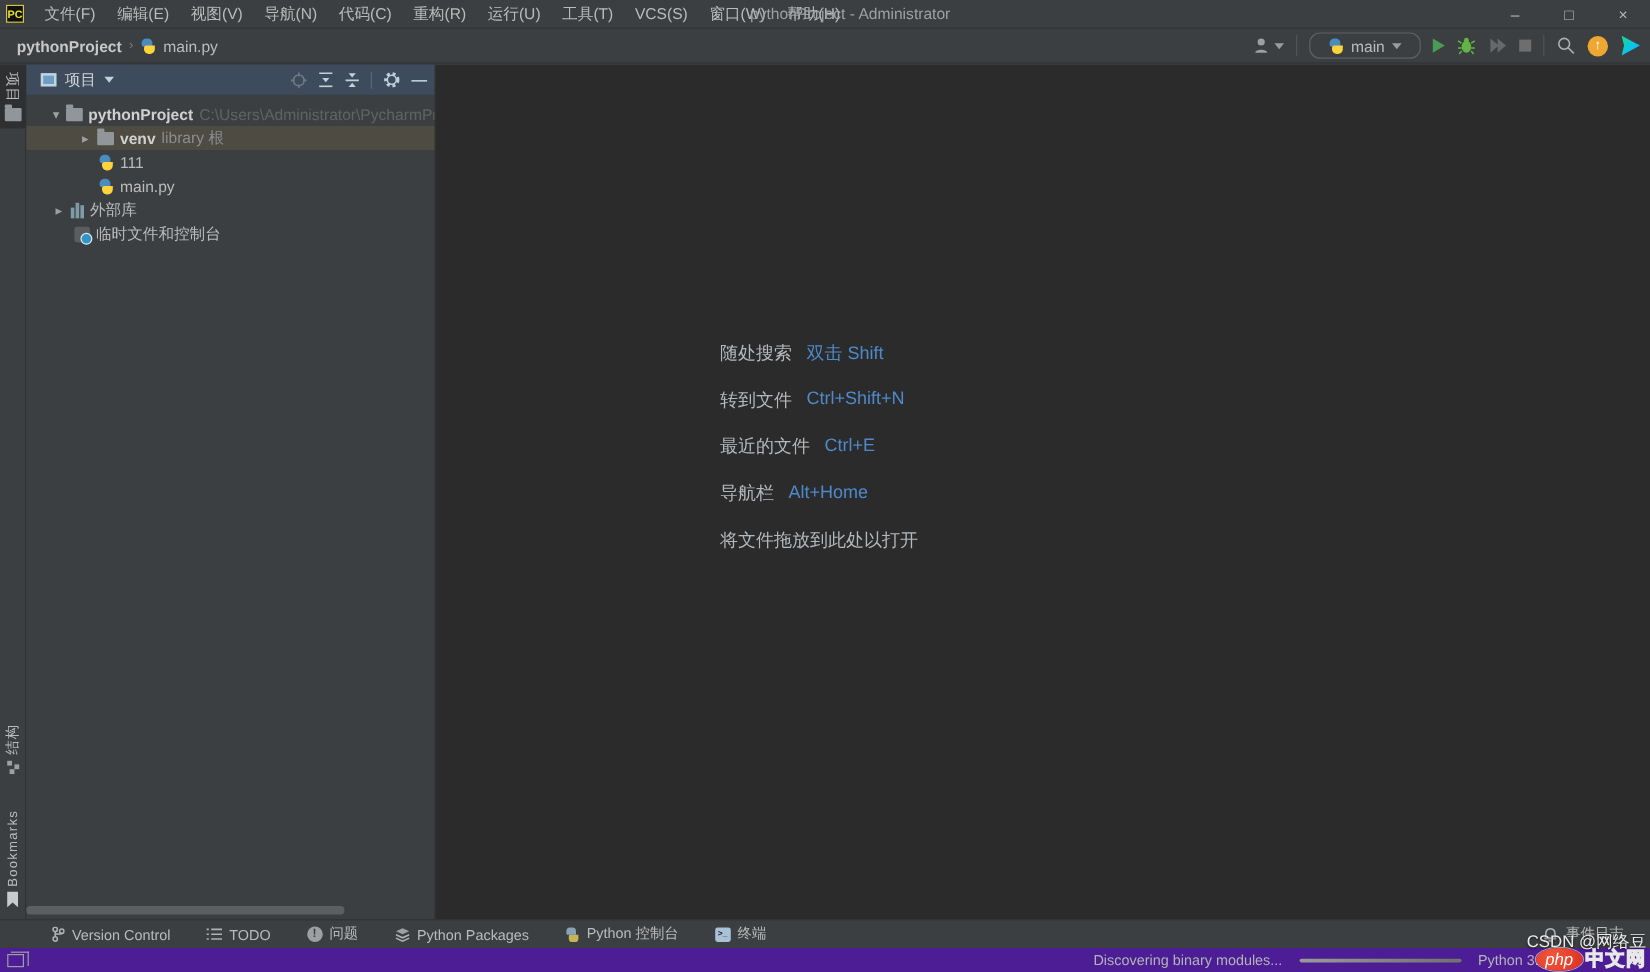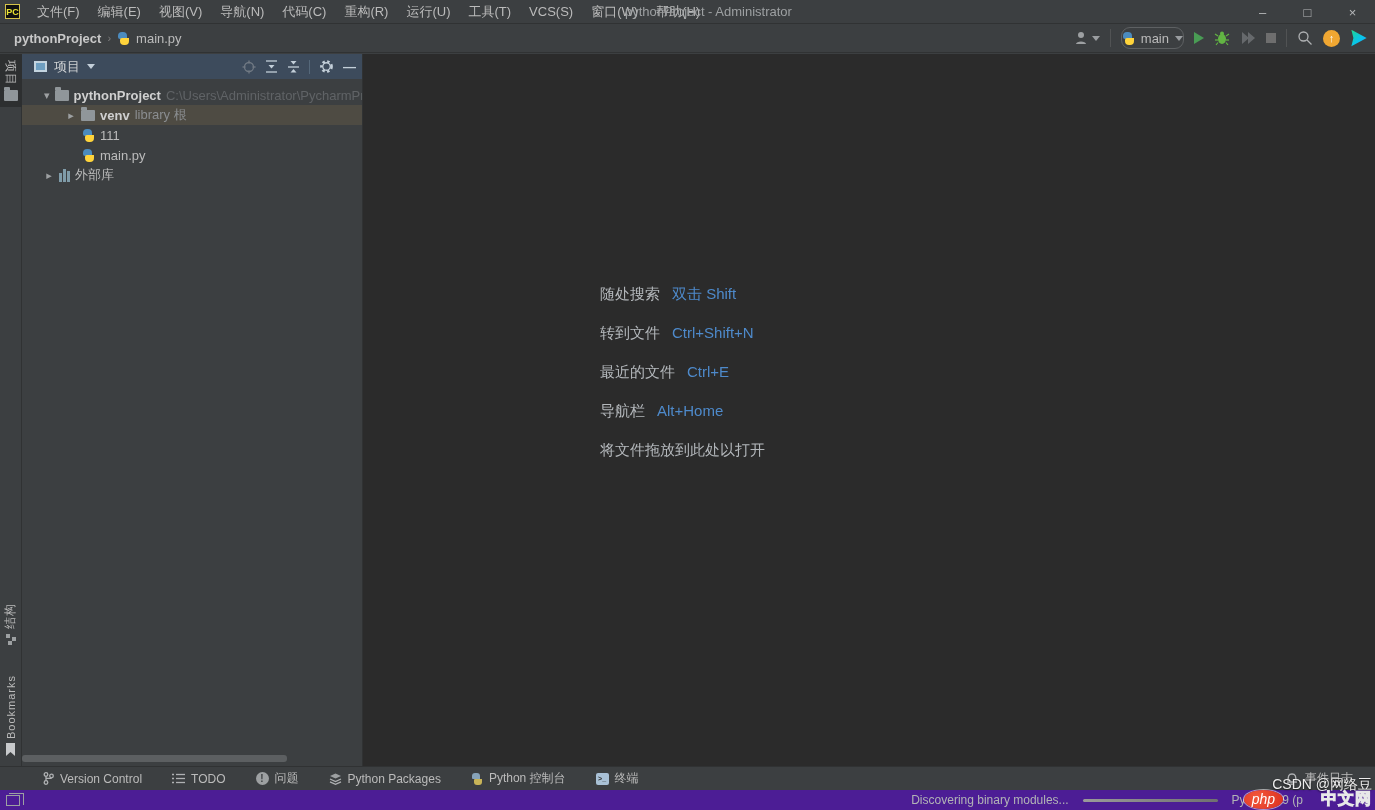--- a/index.html
+++ b/index.html
@@ -21,21 +21,21 @@
 
   
   .toolbar { height:29px; background:#3c3f41; border-bottom:1px solid #303233; display:flex; align-items:center; position:relative; }
   .breadcrumb { display:flex; align-items:center; padding-left:14px; gap:6px; }
   .bc-project { font-weight:bold; color:#c8c8c8; }
   .bc-sep { color:#7d7d7d; font-size:11px; }
   .bc-file { color:#bbbbbb; }
   .toolbar-right { position:absolute; right:8px; display:flex; align-items:center; gap:10px; }
   .tb-sep { width:1px; height:18px; background:#515354; }
   .users-wrap { display:flex; align-items:center; gap:2px; }
-  .run-pill { display:flex; align-items:center; gap:6px; border:1px solid #5e6163; border-radius:9px; padding:2px 0; height:22px; }
+  .run-pill { display:flex; align-items:center; gap:6px; border:1px solid #5e6163; border-radius:9px; padding:2px 15px; height:22px; }
   .chev { width:0; height:0; border-left:4px solid transparent; border-right:4px solid transparent; border-top:5px solid #9a9da0; }
   .play { width:0; height:0; border-top:6px solid transparent; border-bottom:6px solid transparent; border-left:10px solid #499c54; }
   .stop-sq { width:10px; height:10px; background:#6e6e6e; }
   .upd-circle { width:17px; height:17px; border-radius:50%; background:#f0a732; color:#fff; font-size:11px; font-weight:bold;
                 display:flex; align-items:center; justify-content:center; }
   .plugin-tri { width:17px; height:17px; background:linear-gradient(135deg,#21d789 0%,#07c3f2 60%,#3e8fe0 100%);
                 clip-path:polygon(8% 2%, 98% 50%, 8% 98%, 20% 50%); }
 
   
   .main { position:absolute; top:54px; bottom:44px; left:0; right:0; display:flex; }
@@ -101,21 +101,21 @@
   .sb-right { position:absolute; right:72px; display:flex; align-items:center; gap:14px; }
   .progress-track { width:135px; height:3px; border-radius:2px; background:linear-gradient(90deg,#9a9a9a,#707070); }
 
   
   .watermark { position:absolute; right:3px; bottom:0; z-index:60; text-align:right; }
   .csdn-line { font-size:14px; color:#ececec; text-shadow:0 1px 2px rgba(0,0,0,.7); }
   .php-row { display:flex; align-items:center; justify-content:flex-end; margin-top:-5px; }
   .php-pill { background:radial-gradient(circle at 35% 35%, #f2563a, #dc2f1f); border-radius:50%; padding:1px 8px 2px;
               color:#fff; font-style:italic; font-weight:normal; font-size:14px; box-shadow:0 0 0 1px rgba(255,255,255,.55); }
   .php-suffix { font-size:16px; font-weight:bold; margin-left:2px; color:rgba(70,74,77,.25);
-                -webkit-text-stroke:1px #e8e8e8; letter-spacing:1px;padding-left:36px; }
+                -webkit-text-stroke:1px #e8e8e8; letter-spacing:1px; }
 </style>
 </head>
 <body>
 
 <div class="titlebar">
   <div class="pc-logo">PC</div>
   <div class="menu-item">文件(F)</div>
   <div class="menu-item">编辑(E)</div>
   <div class="menu-item">视图(V)</div>
   <div class="menu-item">导航(N)</div>
@@ -273,20 +273,24 @@
       </div>
       <div class="tree-row" style="padding-left:22px">
         <span class="expander">▸</span>
         <span class="lib-ic">
           <i style="height:9px"></i>
             <i style="height:13px"></i>
             <i style="height:11px"></i>
         </span>
         <span>外部库</span>
       </div>
+      <div class="tree-row" style="padding-left:40px">
+        <span class="scratch-ic"></span>
+        <span>临时文件和控制台</span>
+      </div>
     </div>
 
     <div class="h-scrollbar"></div>
   </div>
 
   <div class="editor">
     <div class="hints">
       <div class="hint-line">
         <span class="hint-label">随处搜索</span>
         <span class="hint-key">双击 Shift</span>

